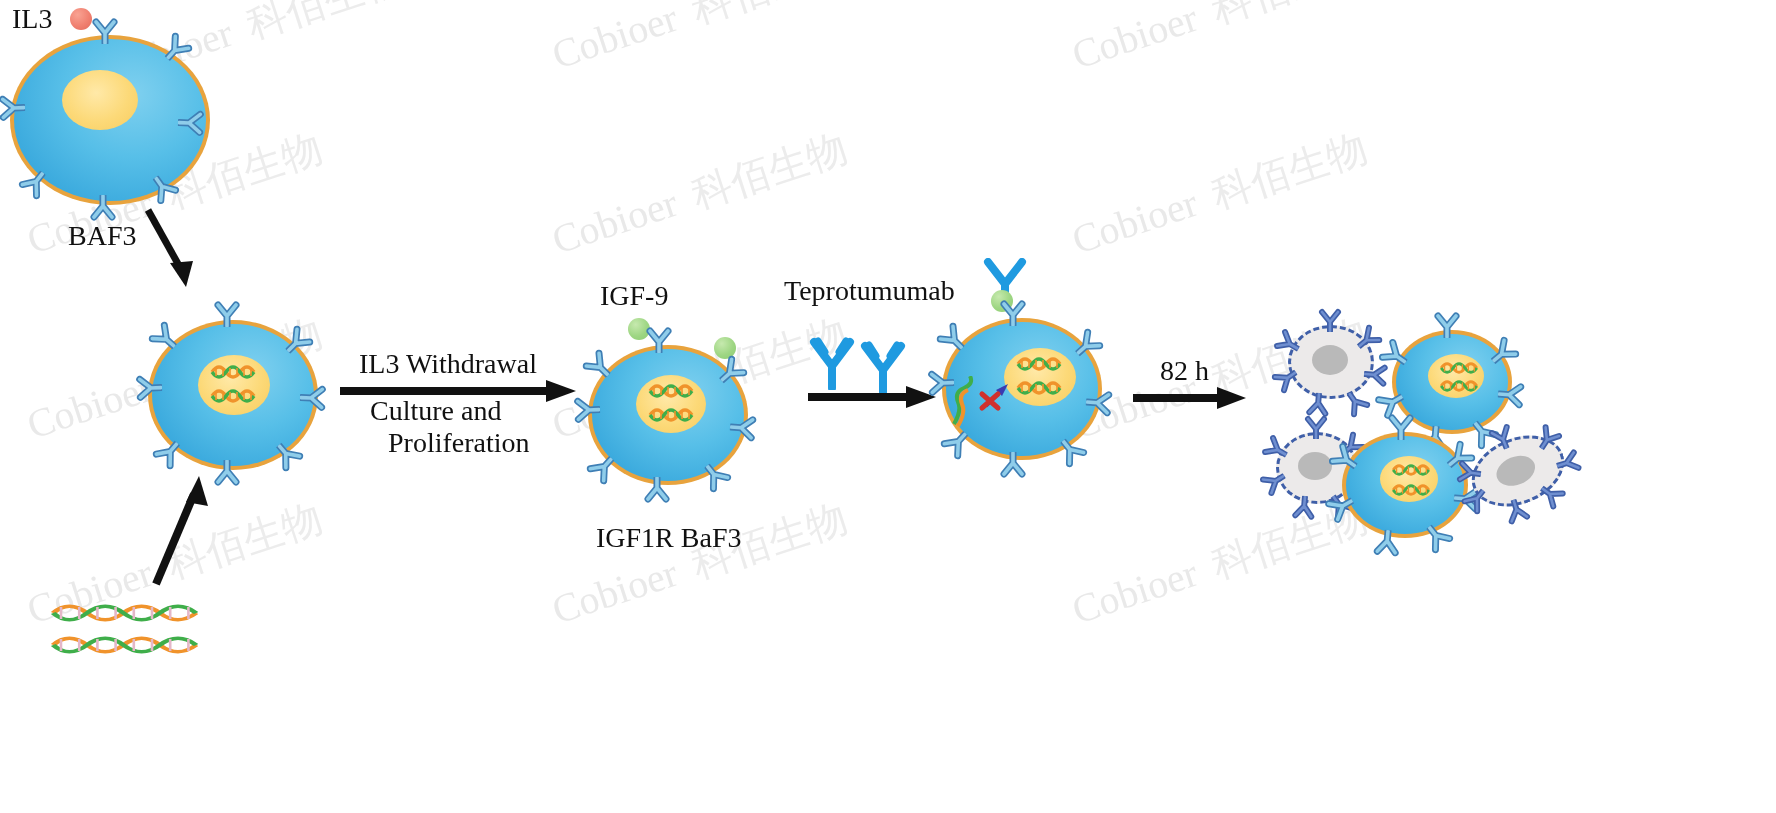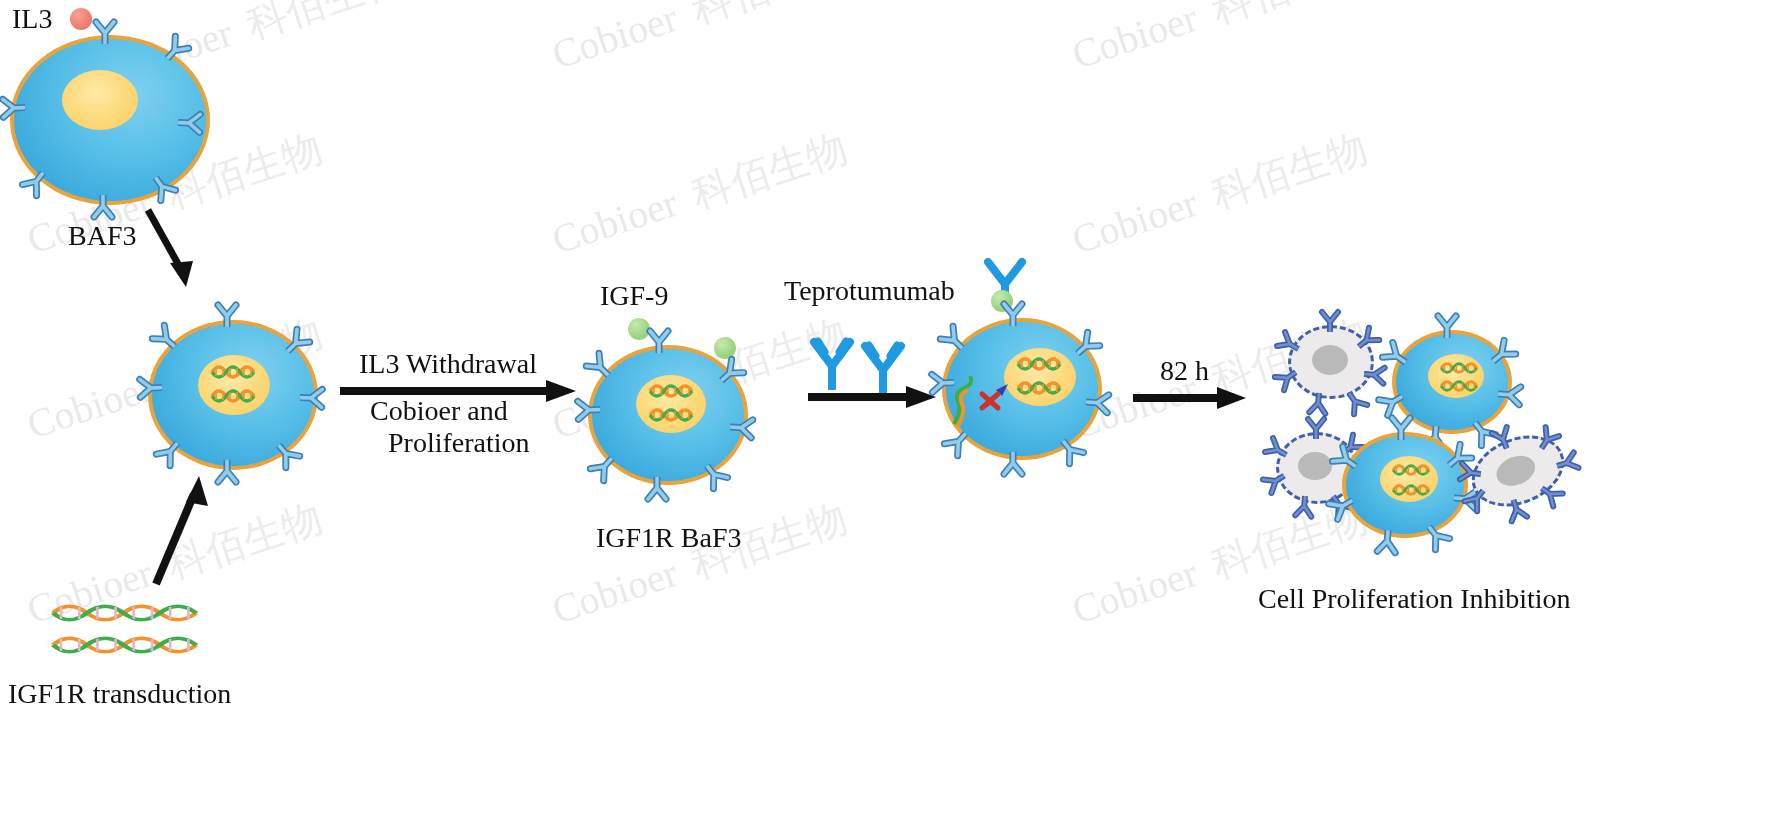--- a/index.html
+++ b/index.html
@@ -232,30 +232,29 @@
           <path d="M2 10 Q8 19 15 10 T29 10 T43 10 T57 10" stroke="#3fae4a" stroke-width="2.2" fill="none"></path>
           <path d="M5 6 L5 14 M12 6 L12 14 M19 6 L19 14 M26 6 L26 14 M33 6 L33 14 M40 6 L40 14 M47 6 L47 14 M54 6 L54 14" stroke="#e4b7c8" stroke-width="1"></path>
         </g>
         <g transform="translate(0,34) scale(2.6,1.5)">
           <path d="M2 10 Q8 1 15 10 T29 10 T43 10 T57 10" stroke="#f0932b" stroke-width="2.2" fill="none"></path>
           <path d="M2 10 Q8 19 15 10 T29 10 T43 10 T57 10" stroke="#3fae4a" stroke-width="2.2" fill="none"></path>
           <path d="M5 6 L5 14 M12 6 L12 14 M19 6 L19 14 M26 6 L26 14 M33 6 L33 14 M40 6 L40 14 M47 6 L47 14 M54 6 L54 14" stroke="#e4b7c8" stroke-width="1"></path>
         </g>
       </svg>
     </div>
-    <div class="lbl big" style="left:8px;top:680px;">IGF1R transduction</div>
 
     <div class="lbl big" style="left:359px;top:350px;">IL3 Withdrawal</div>
     <div class="arrow" style="left:340px;top:378px;">
       <svg width="240" height="26" viewBox="0 0 240 26">
         <line x1="0" y1="13" x2="212" y2="13" stroke="#111" stroke-width="8"></line>
         <polygon points="236,13 206,2 206,24" fill="#111"></polygon>
       </svg>
     </div>
-    <div class="lbl big" style="left:370px;top:397px;">Cobioer and</div>
+    <div class="lbl big" style="left:370px;top:397px;">Culture and</div>
     <div class="lbl big" style="left:388px;top:429px;">Proliferation</div>
 
     <div class="lbl big" style="left:600px;top:282px;">IGF-9</div>
     <div class="ligand lig-green" style="left:628px;top:318px;width:22px;height:22px;"></div>
     <div class="ligand lig-green" style="left:714px;top:337px;width:22px;height:22px;"></div>
 
     <div class="cell" style="left:588px;top:345px;width:160px;height:140px;">
       <div class="membrane"></div>
       <div class="cyto" style="left:4px;top:4px;right:4px;bottom:4px;"></div>
       <div class="nucleus" style="left:48px;top:30px;width:70px;height:58px;"></div>
@@ -629,16 +628,15 @@
             <use href="#gYd"></use>
           </svg>
         </div>
       <div class="rcpt-d" style="left:-10px;top:4px;transform:rotate(300deg);">
           <svg viewBox="0 0 24 24">
             <use href="#gYd"></use>
           </svg>
         </div>
     </div>
 
-    <div class="lbl big" style="left:1258px;top:585px;">Cell Proliferation Inhibition</div>
 
   </div>
 </div>
 
 </body></html>

